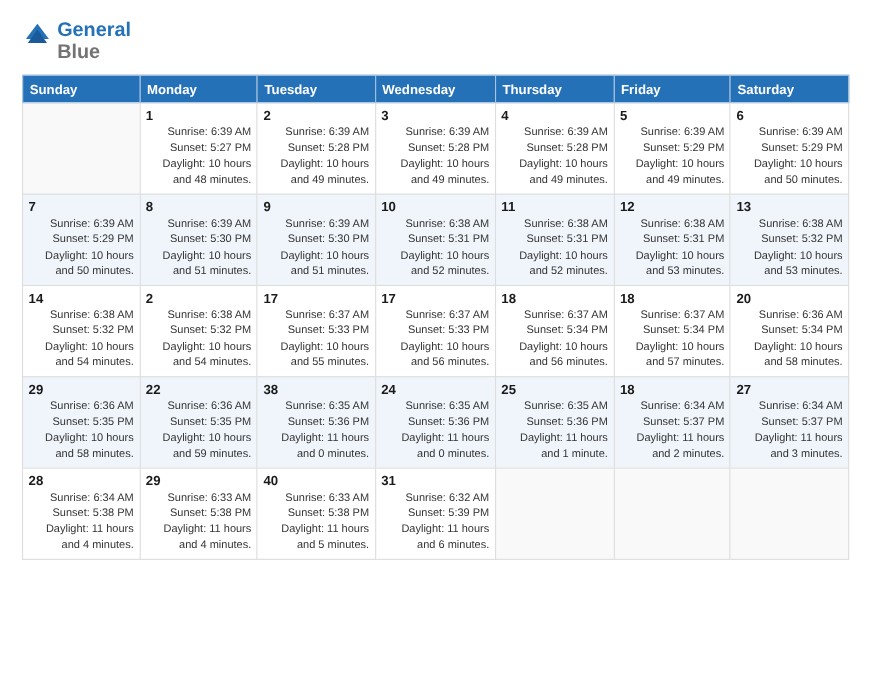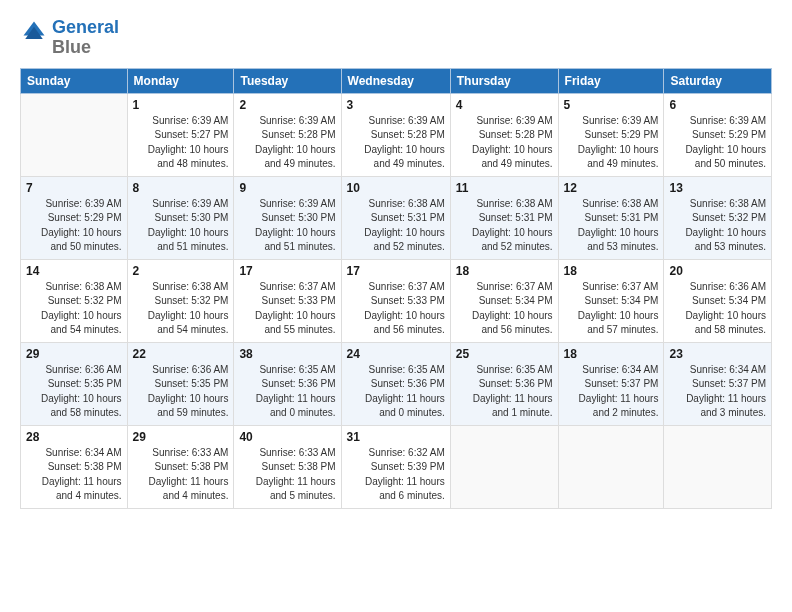--- a/index.html
+++ b/index.html
@@ -234,21 +234,21 @@
           </td>
           <td>
             <span class="day-num">25</span>
             <div class="day-detail">Sunrise: 6:35 AM<br>Sunset: 5:36 PM<br>Daylight: 11 hours and 1 minute.</div>
           </td>
           <td>
             <span class="day-num">18</span>
             <div class="day-detail">Sunrise: 6:34 AM<br>Sunset: 5:37 PM<br>Daylight: 11 hours and 2 minutes.</div>
           </td>
           <td>
-            <span class="day-num">23</span>
+            <span class="day-num">27</span>
             <div class="day-detail">Sunrise: 6:34 AM<br>Sunset: 5:37 PM<br>Daylight: 11 hours and 3 minutes.</div>
           </td>
         </tr>
         <tr>
           <td>
             <span class="day-num">28</span>
             <div class="day-detail">Sunrise: 6:34 AM<br>Sunset: 5:38 PM<br>Daylight: 11 hours and 4 minutes.</div>
           </td>
           <td>
             <span class="day-num">29</span>

